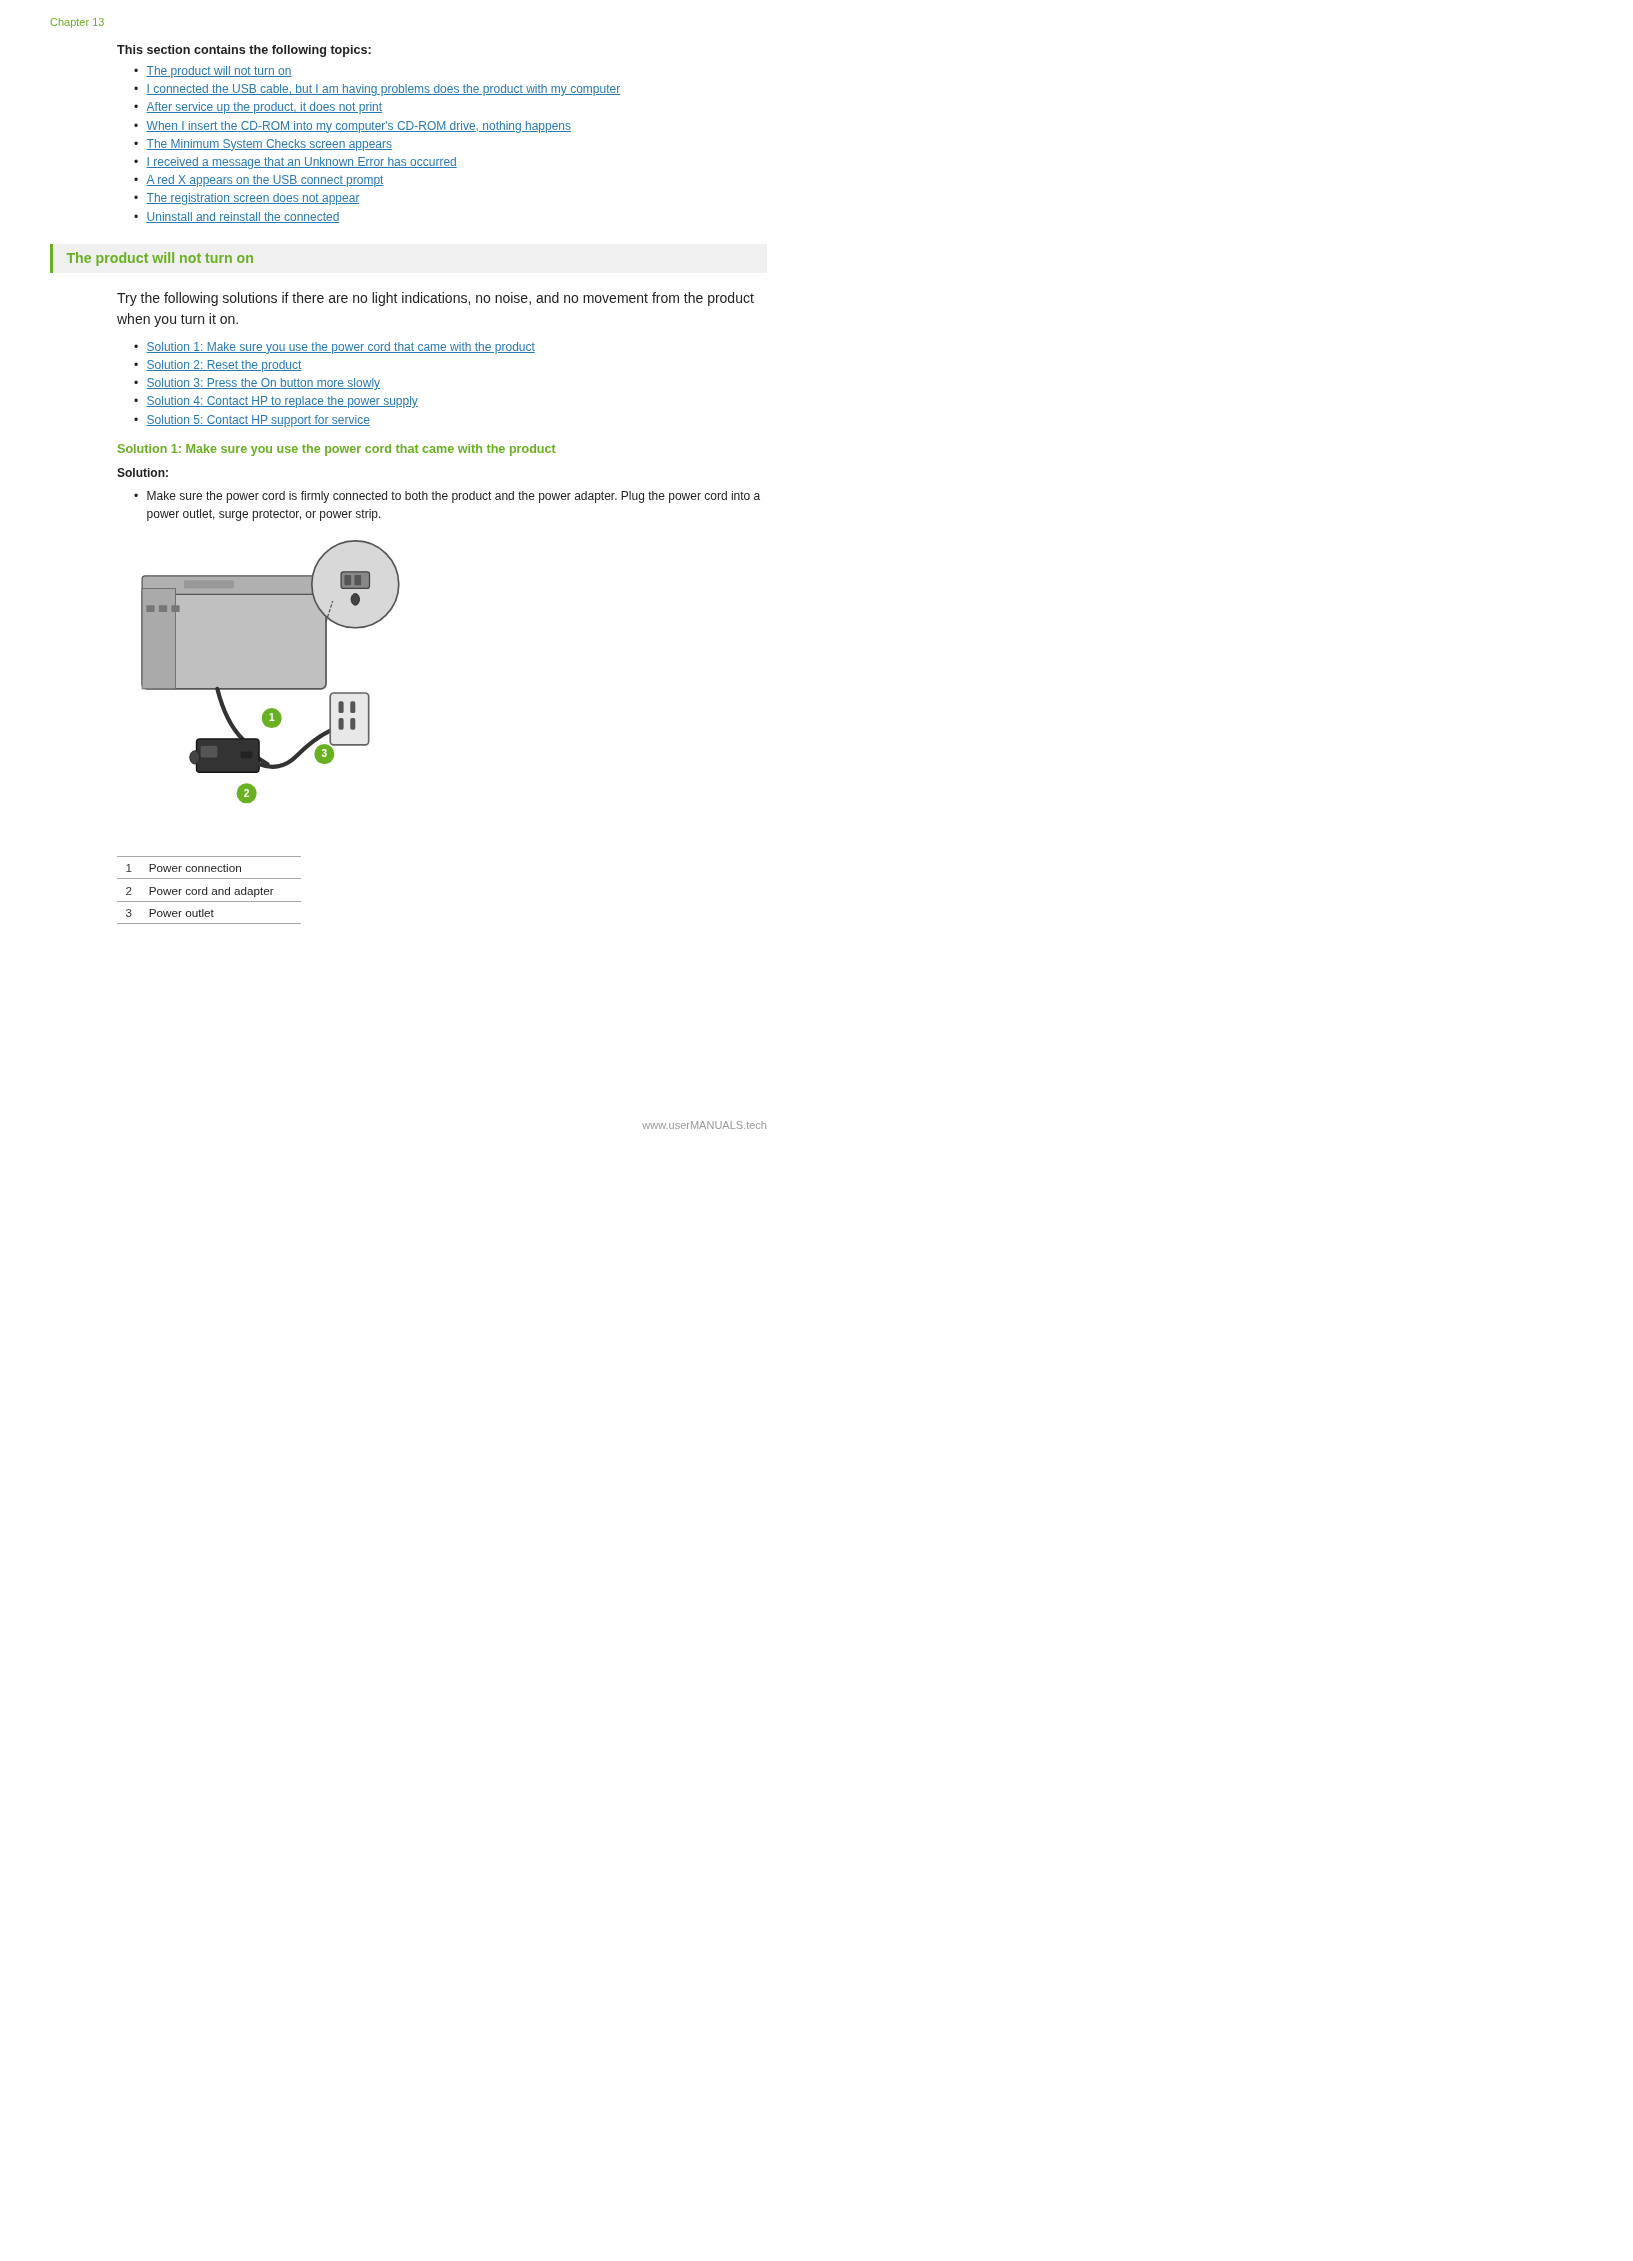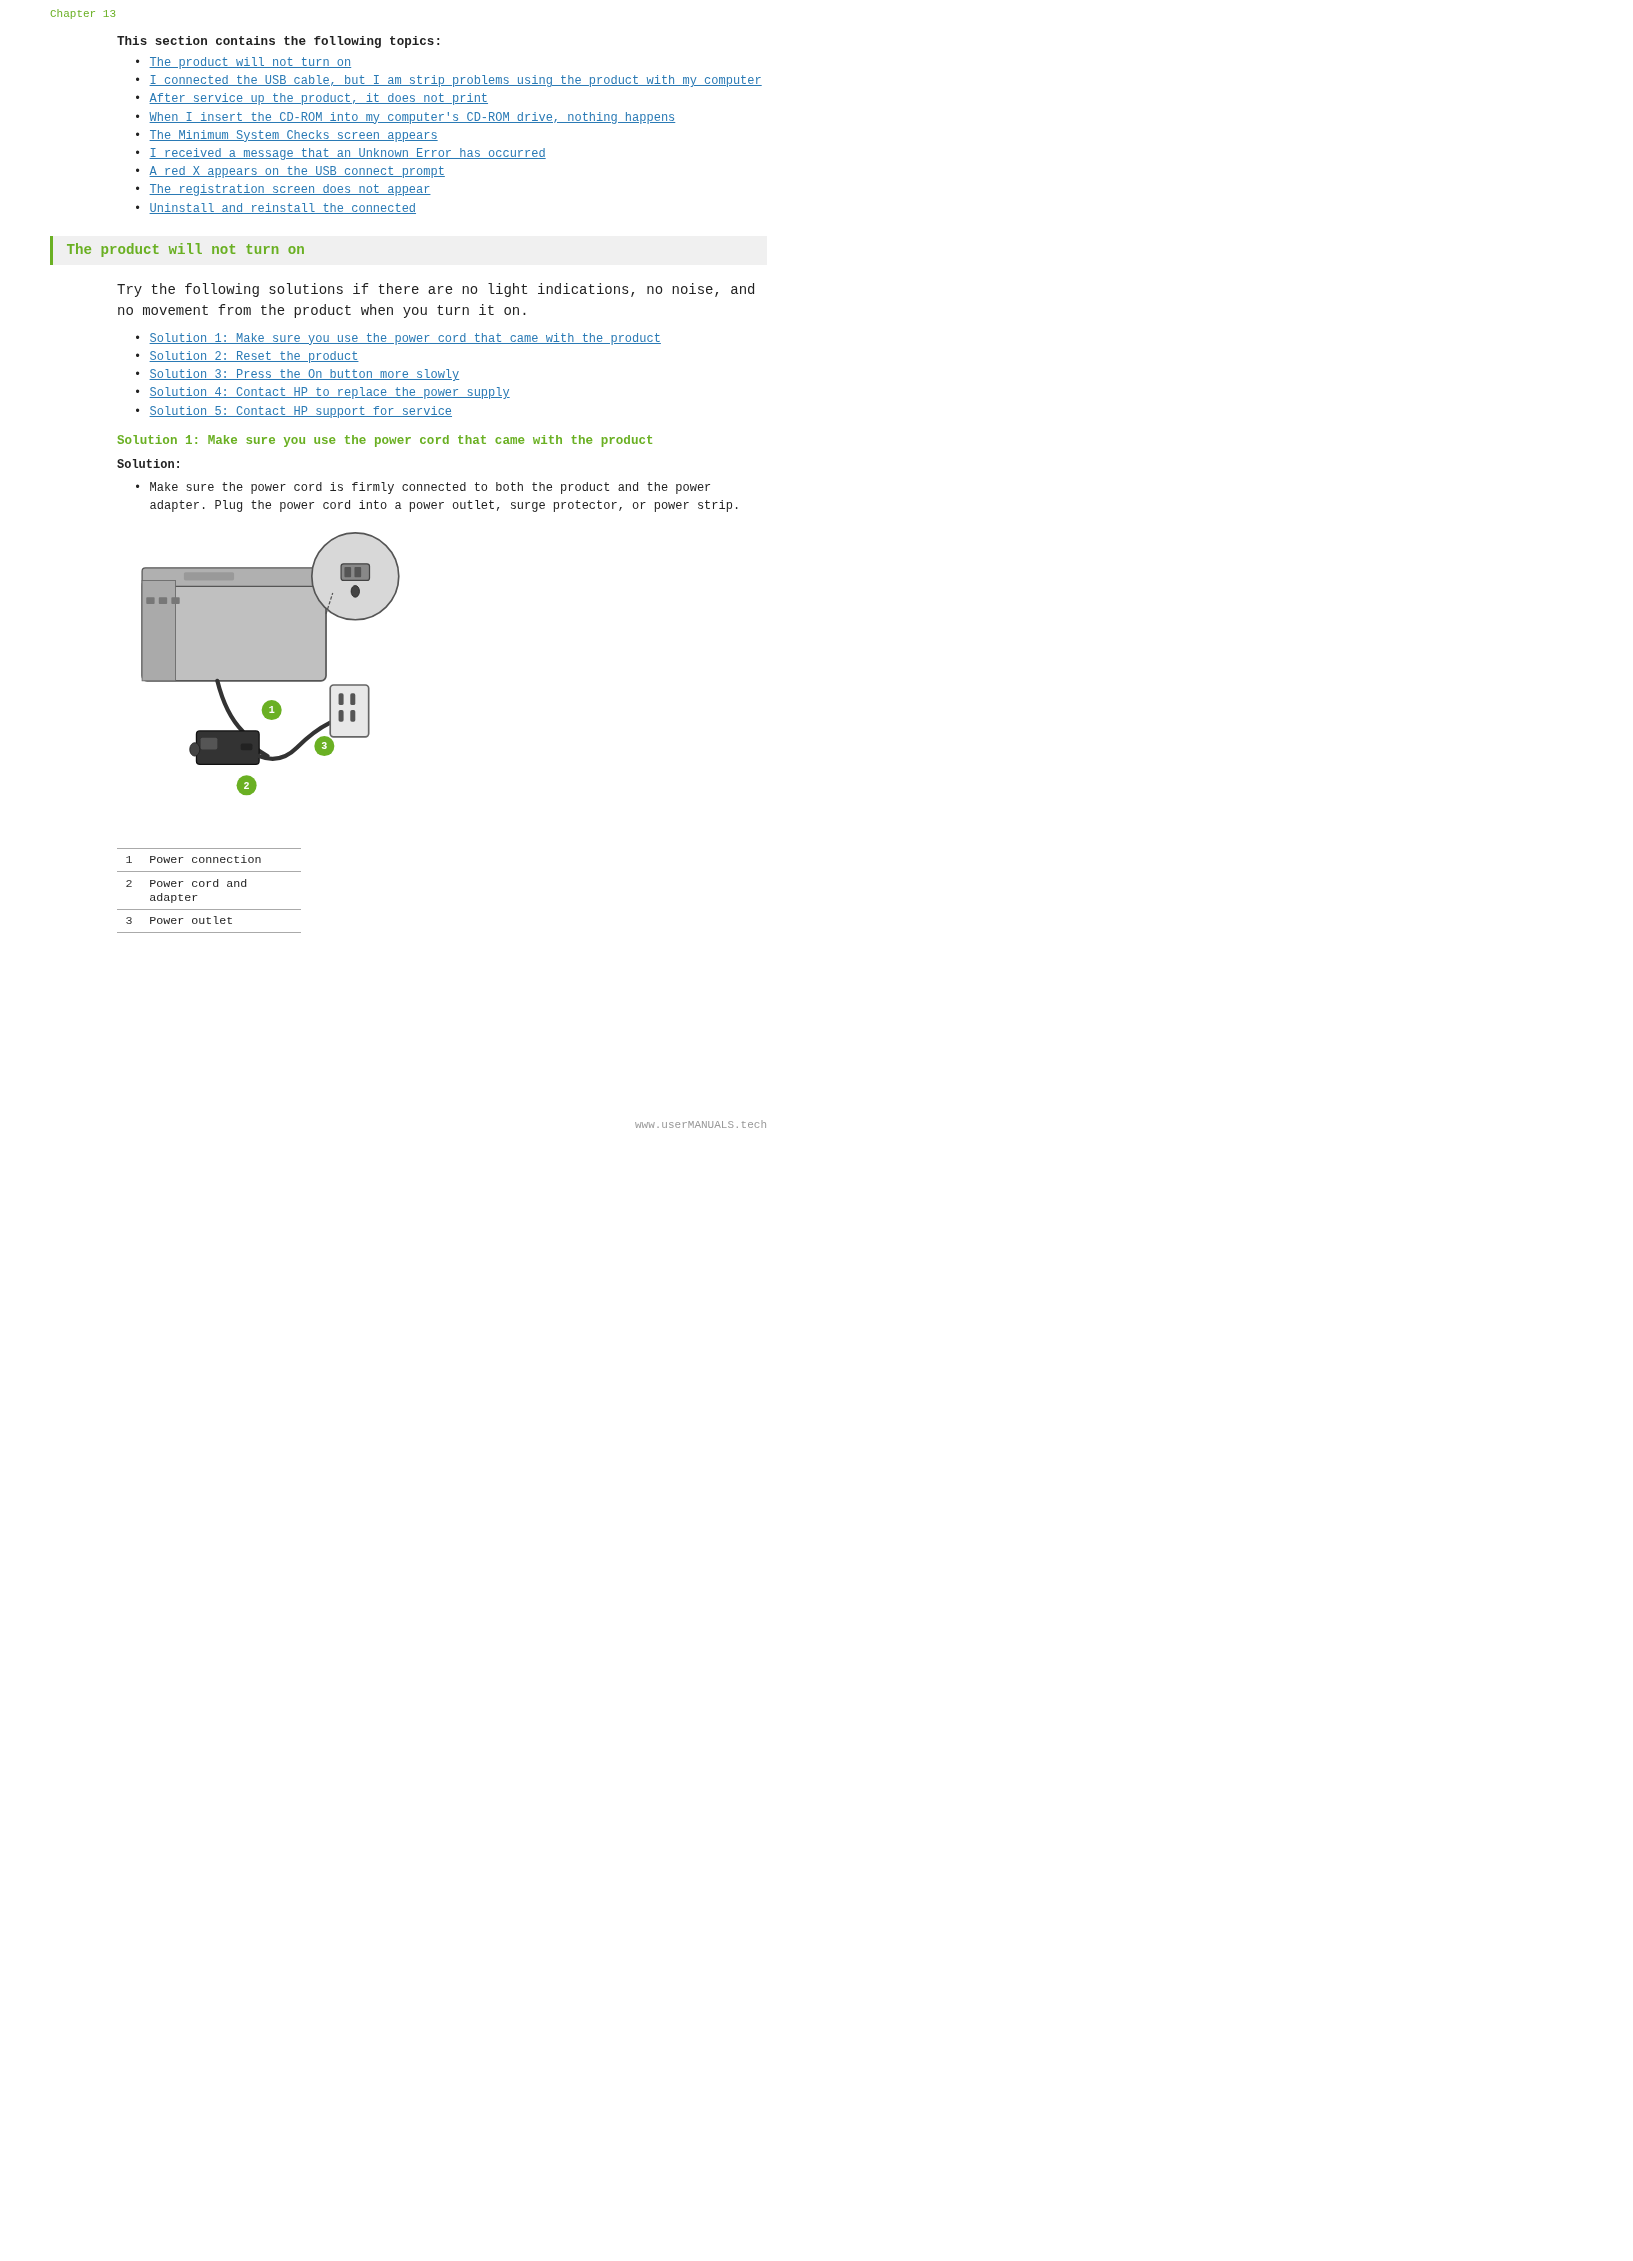--- a/index.html
+++ b/index.html
@@ -8,23 +8,22 @@
       font-family: Arial, Helvetica, sans-serif;
       font-size: 12.6px;
       color: #222;
       width: 817px;
       min-height: 1131px;
       position: relative;
       overflow-x: hidden;
     }
     .page {
       position: relative;
-      padding: 8px 50px 50px 50px;
+      padding: 16px 50px 50px 50px;
       min-height: 1131px;
-      font-family: Liberation Mono, monospace;
     }
     .chapter-label {
       color: #6ab023;
       font-size: 11px;
       margin-bottom: 15px;
       font-weight: normal;
     }
     .intro-text {
       font-size: 12.6px;
       font-weight: bold;
@@ -170,21 +169,21 @@
 
   <div class="chapter-label">Chapter 13</div>
 
   <div class="intro-text">This section contains the following topics:</div>
 
   <ul class="toc-list">
     <li>
         <a href="#">The product will not turn on</a>
       </li>
     <li>
-        <a href="#">I connected the USB cable, but I am strip problems using the product with my computer</a>
+        <a href="#">I connected the USB cable, but I am having problems does the product with my computer</a>
       </li>
     <li>
         <a href="#">After service up the product, it does not print</a>
       </li>
     <li>
         <a href="#">When I insert the CD-ROM into my computer's CD-ROM drive, nothing happens</a>
       </li>
     <li>
         <a href="#">The Minimum System Checks screen appears</a>
       </li>

